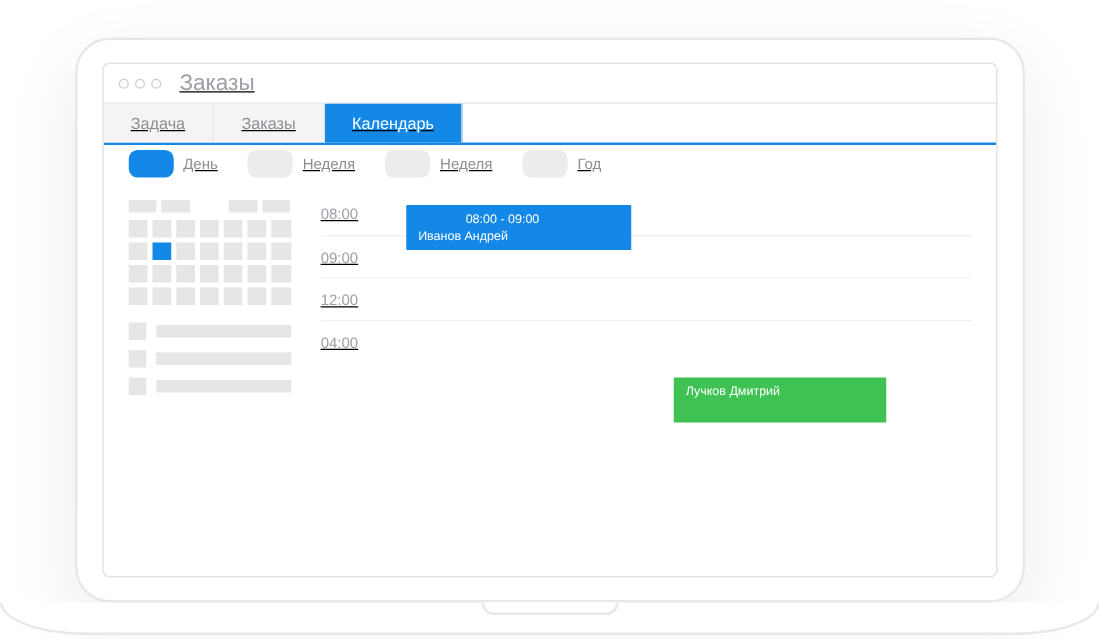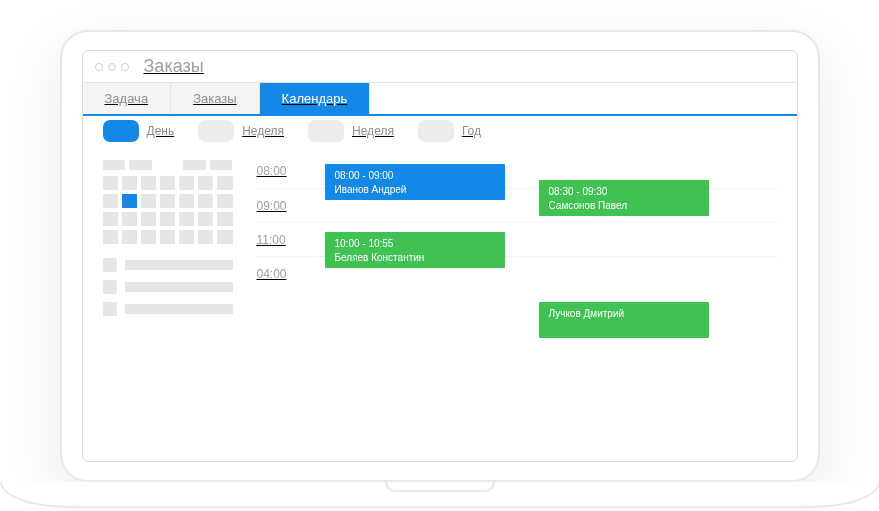--- a/index.html
+++ b/index.html
@@ -140,21 +140,21 @@
     left: 50px; right: 0; top: 0; bottom: 0;
   }
   .event {
     position: absolute;
     padding: 5px 10px;
     color: #fff;
     font-size: 10px;
     line-height: 1.35;
     border-radius: 1px;
   }
-  .event .time { display: block; }
+  .event .time { display: block; margin-left: 38px; }
   .event.blue  { background: #1488e6; }
   .event.green { background: #3fc253; }
   .base {
     margin: 0 -60px;
     height: 26px;
     border: 2px solid #e8e8e8;
     border-top: none;
     border-radius: 0 0 70px 70px / 0 0 26px 26px;
     background: #fff;
     position: relative;
@@ -258,30 +258,28 @@
 
           <div class="timeline">
             <div id="hours">
                 <div class="hour-row">
                   <div class="hour-label">08:00</div>
                 </div>
                 <div class="hour-row">
                   <div class="hour-label">09:00</div>
                 </div>
                 <div class="hour-row">
-                  <div class="hour-label">11:00</div>
+                  <div class="hour-label">12:00</div>
                 </div>
                 <div class="hour-row">
                   <div class="hour-label">04:00</div>
                 </div>
               </div>
             <div class="events" id="events">
                 <div class="event blue" style="top: 4px; left: 18px; width: 180px; height: 36px;"><span class="time">08:00 - 09:00</span><span>Иванов Андрей</span></div>
-                <div class="event green" style="top: 20px; left: 232px; width: 170px; height: 36px;"><span class="time">08:30 - 09:30</span><span>Самсонов Павел</span></div>
-                <div class="event green" style="top: 72px; left: 18px; width: 180px; height: 36px;"><span class="time">10:00 - 10:55</span><span>Беляев Константин</span></div>
                 <div class="event green" style="top: 142px; left: 232px; width: 170px; height: 36px;"><span>Лучков Дмитрий</span></div>
               </div>
           </div>
         </div>
       </div>
 
     </div>
   </div>
   <div class="base">
     <div class="notch"></div>

